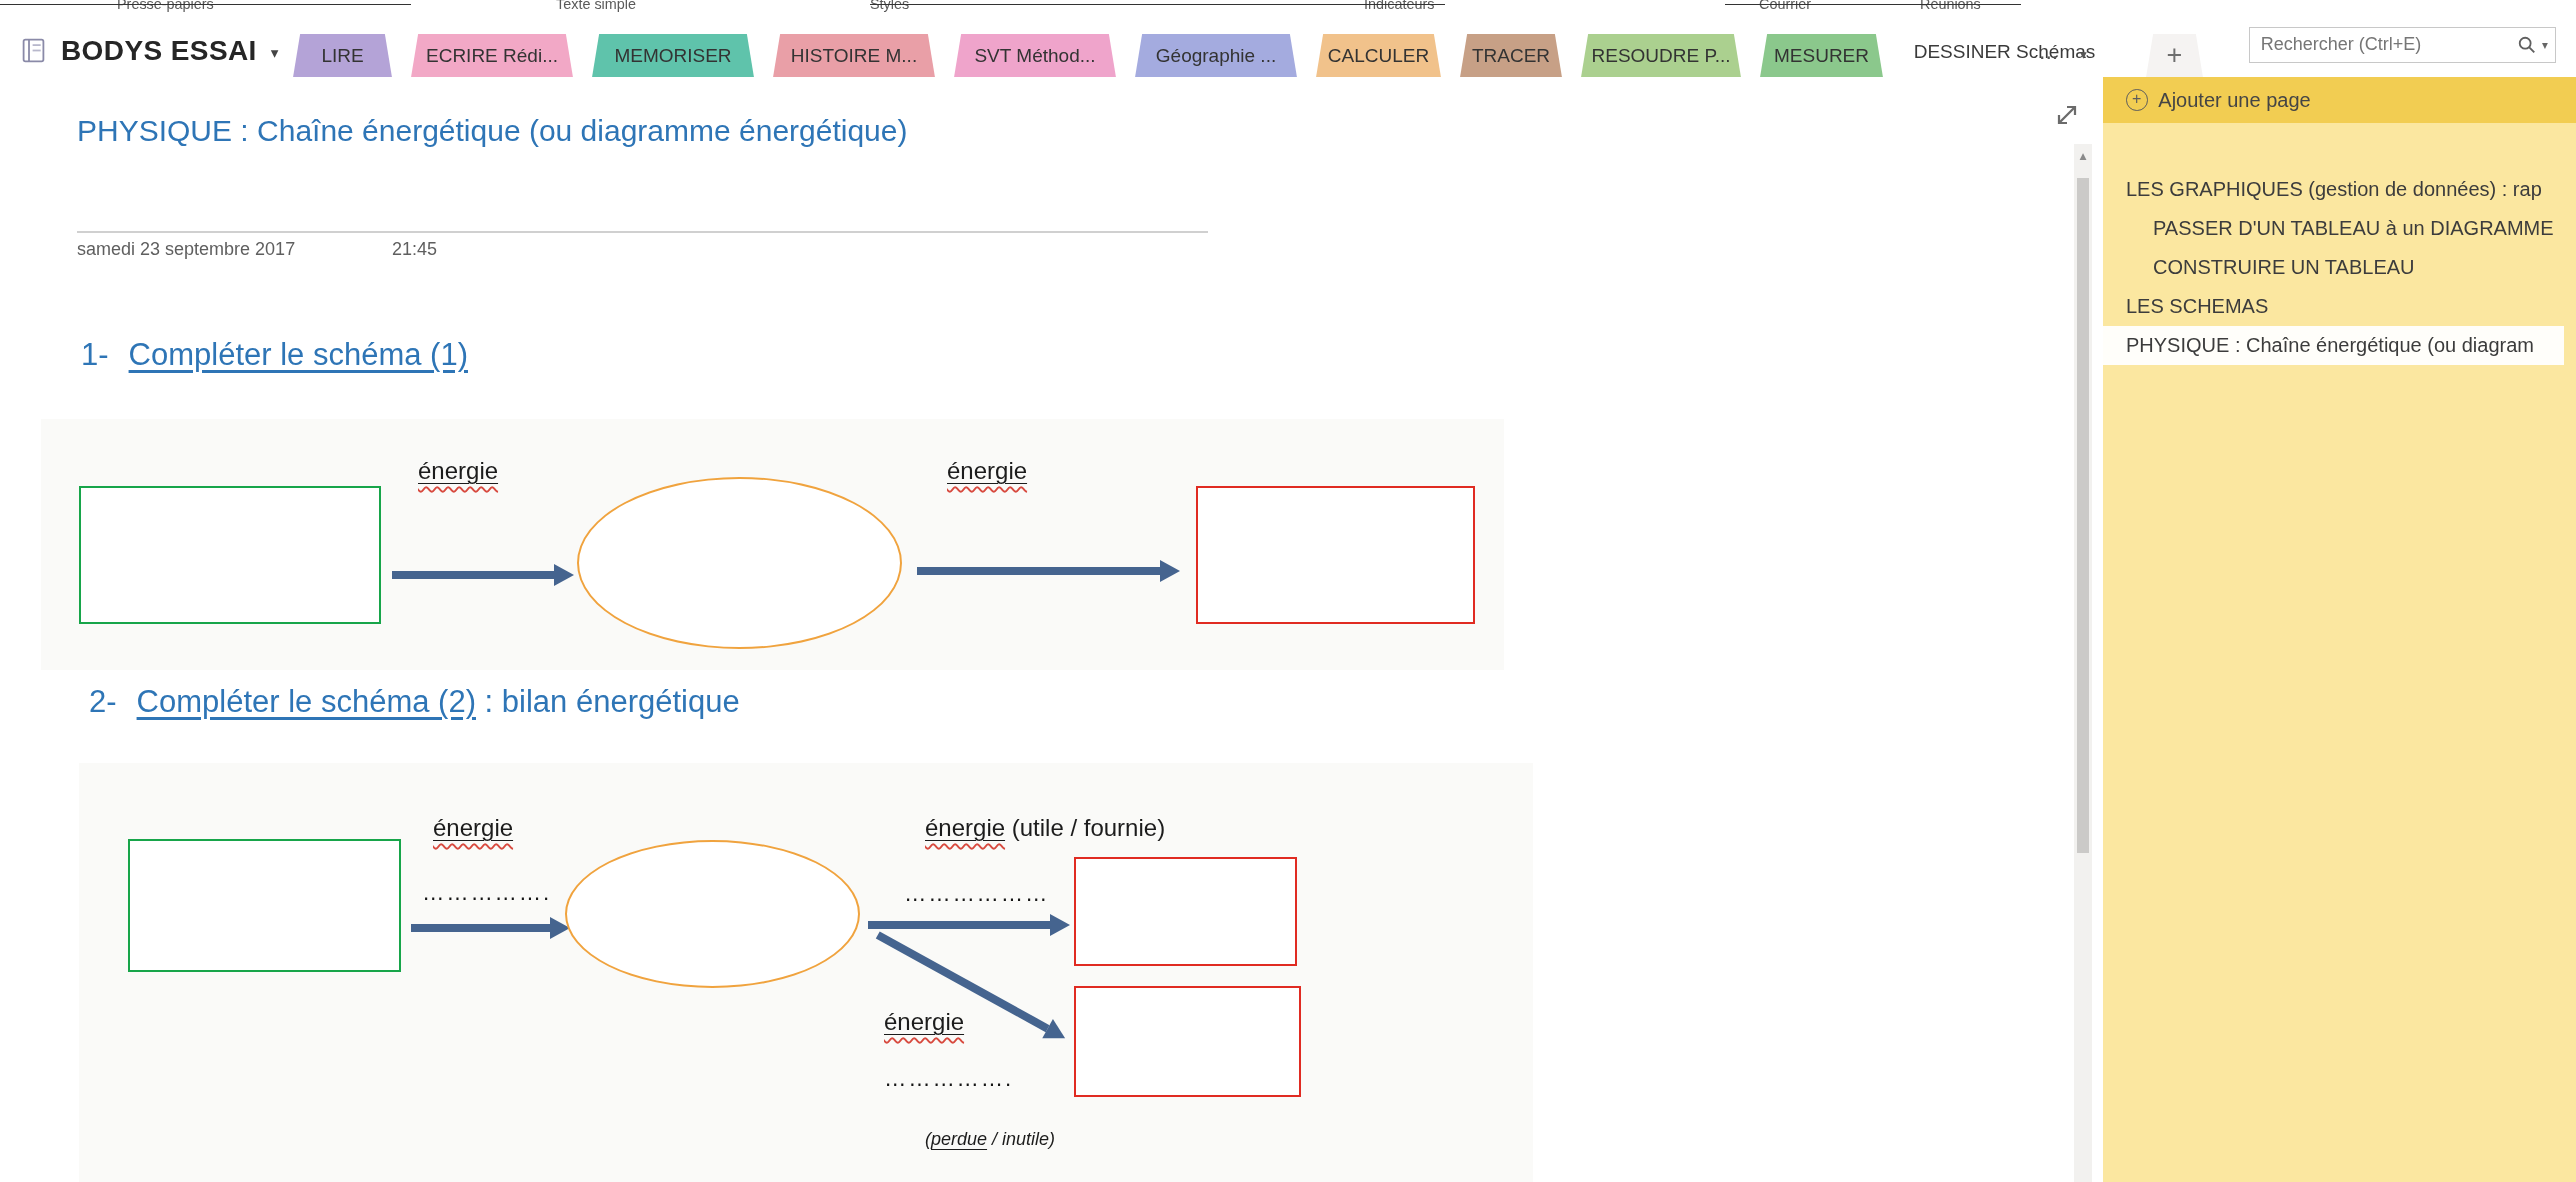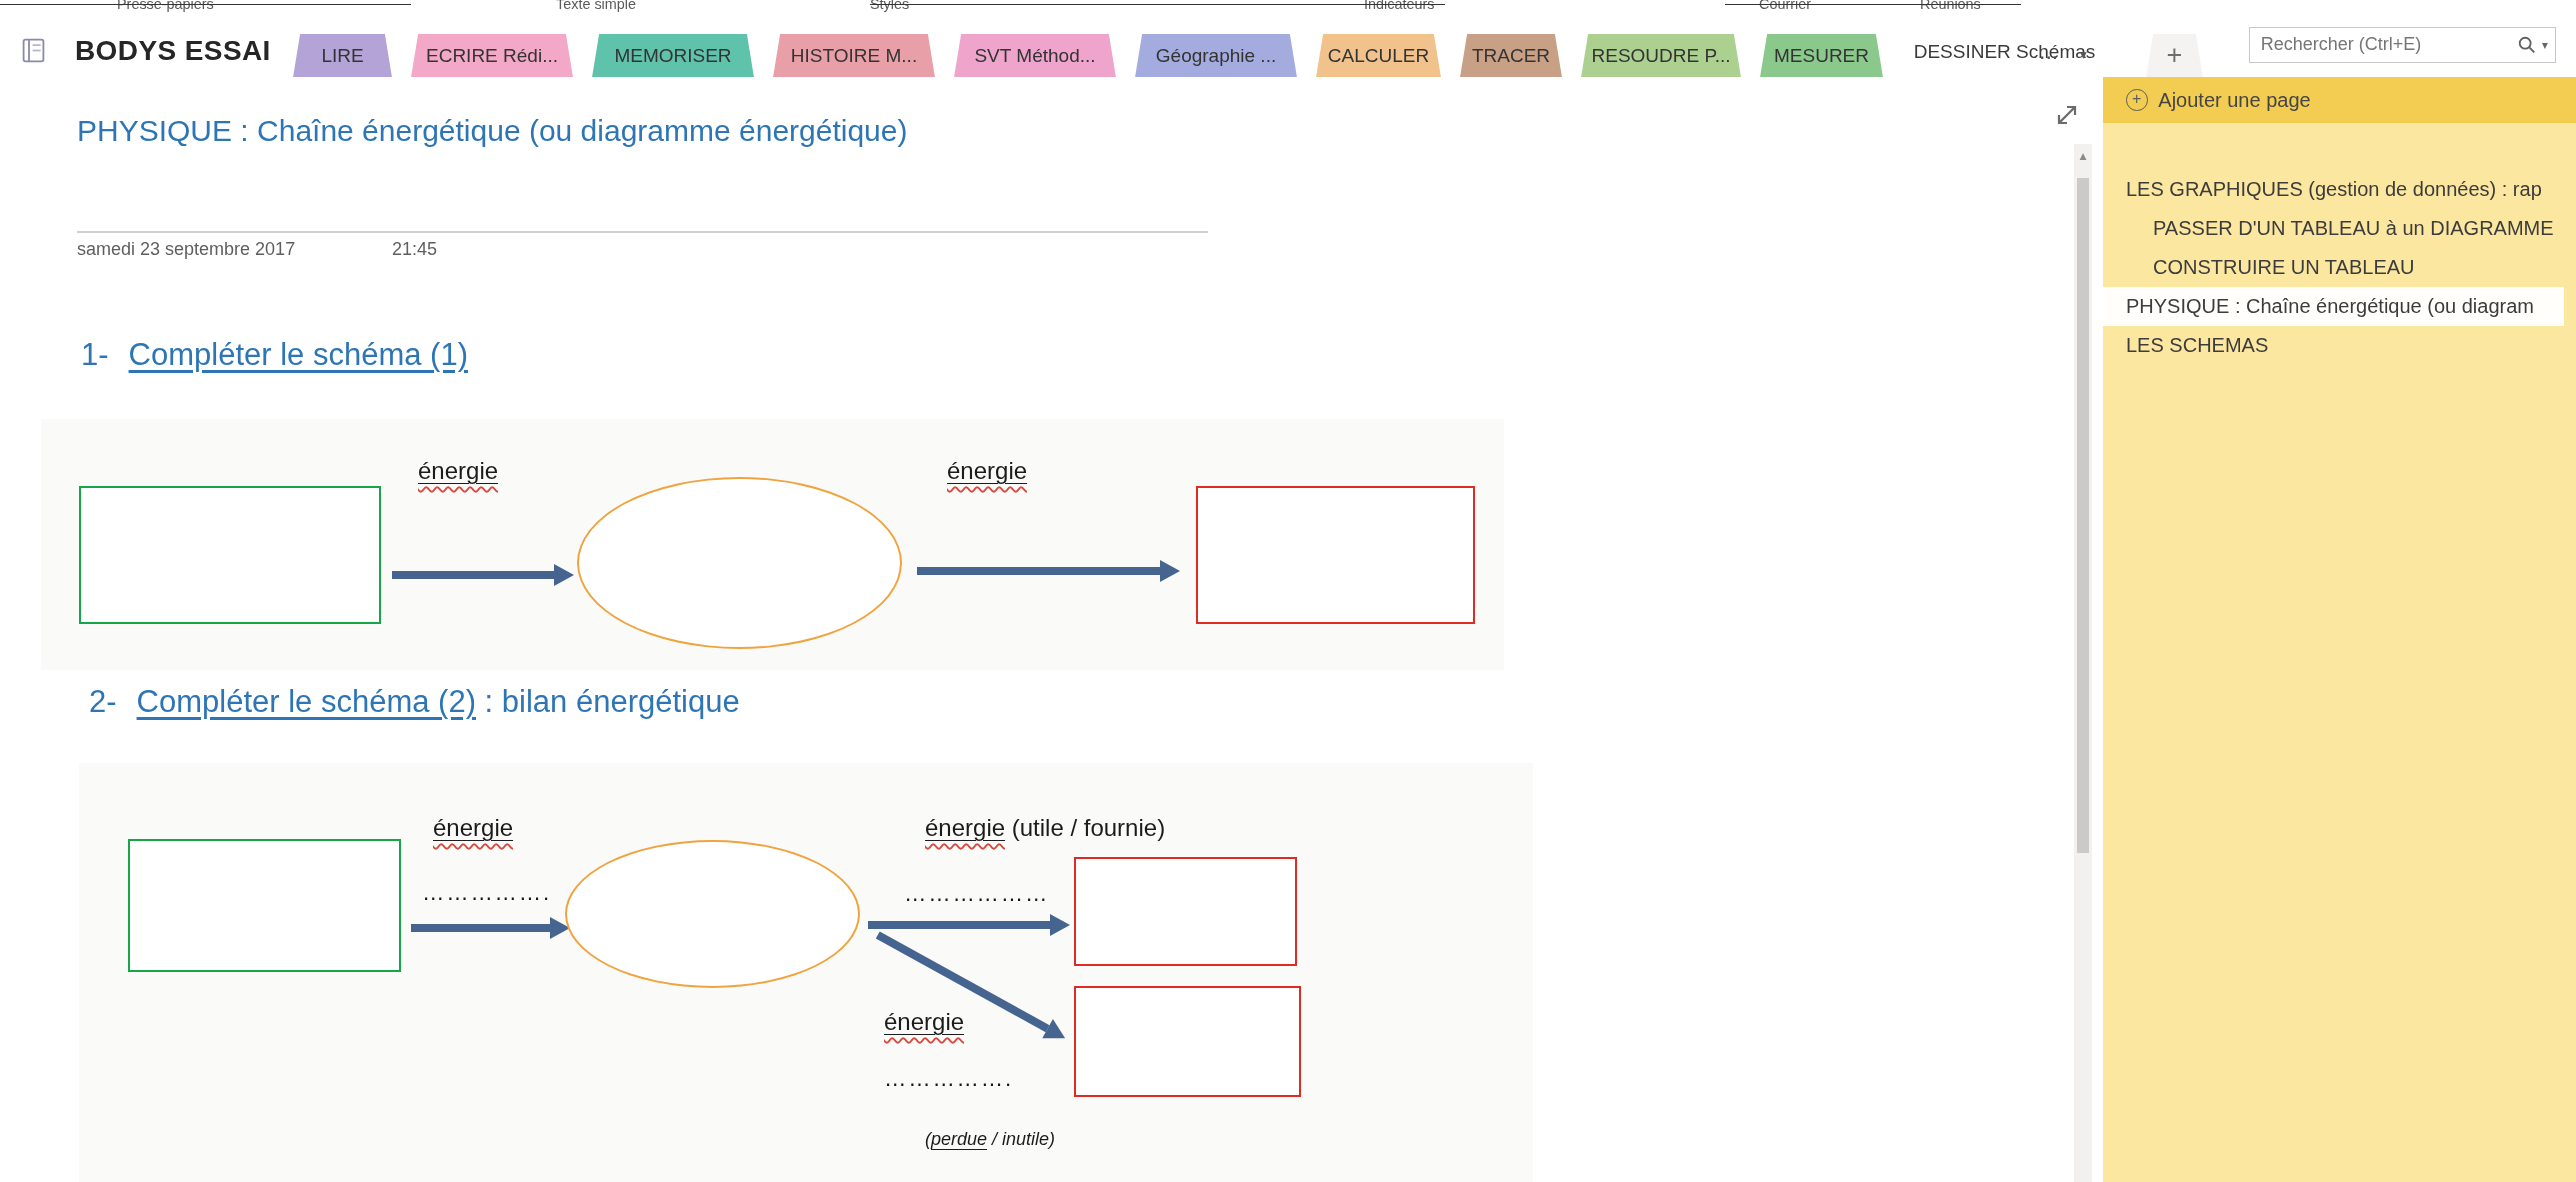--- a/index.html
+++ b/index.html
@@ -7,21 +7,21 @@
   body { font-family:"Liberation Sans","DejaVu Sans",sans-serif; background:#fff; }
   #app { position:relative; width:2576px; height:1183px; overflow:hidden; background:#fff; }
 
   
   .ribbon-sliver { position:absolute; top:0; left:0; width:2576px; height:12.6px; overflow:hidden; background:#fff; }
   .ribbon-sliver .rg { position:absolute; top:-3.6px; font-size:14.4px; color:#5a5a5a; white-space:nowrap; }
   .ribbon-sliver .rl { position:absolute; top:3.6px; height:1.8px; background:#333; }
 
   
   .tabbar { position:absolute; top:12.6px; left:0; width:2576px; height:65px; background:#fff; }
-  .notebook { position:absolute; left:20px; bottom:10.8px; display:flex; align-items:center; gap:28px; cursor:pointer; }
+  .notebook { position:absolute; left:20px; bottom:10.8px; display:flex; align-items:center; gap:14px; cursor:pointer; }
   .notebook .nb-title { font-size:28px; font-weight:600; color:#262626; letter-spacing:0.4px; }
   .notebook .nb-caret { font-size:15.3px; color:#444; margin-top:5.4px; }
   .tabs { position:absolute; left:293px; bottom:0; display:flex; align-items:flex-end; gap:19px; }
   .tab { height:44px; display:flex; align-items:center; justify-content:center; font-size:19px; color:#333;
          clip-path:polygon(7.2px 0%, calc(100% - 7.2px) 0%, 100% 100%, 0% 100%); cursor:pointer; overflow:hidden; white-space:nowrap; }
   .tab.selected { height:52px; background:#fff; color:#3a3a3a; }
   .overflow-dots { position:absolute; left:2039px; bottom:12.6px; font-size:23px; color:#555; cursor:pointer; }
   .overflow-caret { position:absolute; left:2080px; bottom:16px; font-size:13.5px; color:#555; cursor:pointer; }
   .new-section { position:absolute; left:2146px; bottom:0; width:57px; height:44px; background:#f5f3f2;
                  clip-path:polygon(7.2px 0%, calc(100% - 7.2px) 0%, 100% 100%, 0% 100%);
@@ -242,19 +242,19 @@
 
   <div class="sidebar">
     <div class="sb-header">
       <span class="plus-circle">+</span>
       <span class="sb-add-label">Ajouter une page</span>
     </div>
     <div class="sb-list">
       <div class="sb-item">LES GRAPHIQUES (gestion de données) : rap</div>
       <div class="sb-item indent">PASSER D'UN TABLEAU à un DIAGRAMME</div>
       <div class="sb-item indent">CONSTRUIRE UN TABLEAU</div>
+      <div class="sb-item">LES SCHEMAS</div>
       <div class="sb-item selected">PHYSIQUE : Chaîne énergétique (ou diagram</div>
-      <div class="sb-item">LES SCHEMAS</div>
     </div>
   </div>
 
 </div>
 
 
 </body></html>

